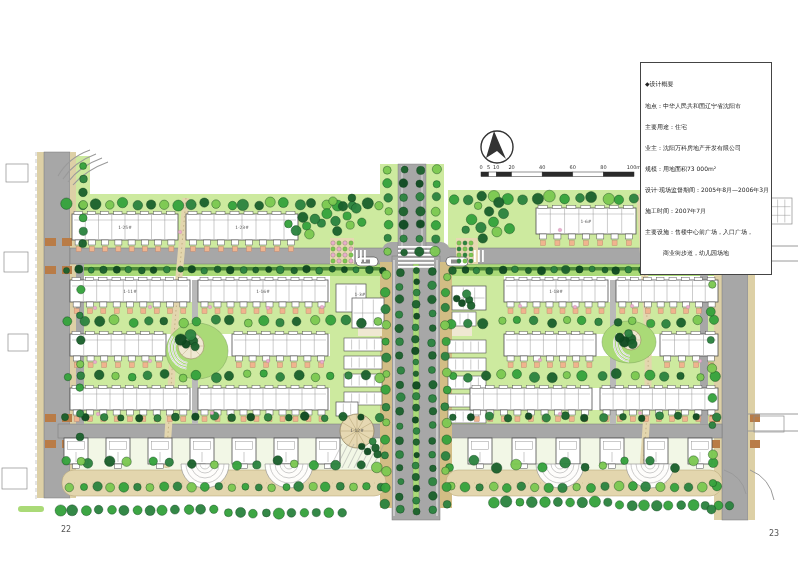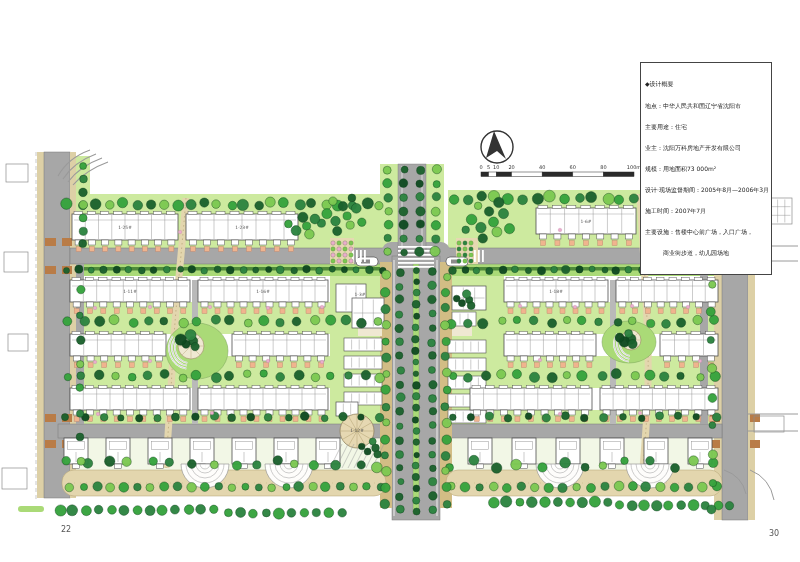--- a/index.html
+++ b/index.html
@@ -1452,14 +1452,14 @@
     <div class="ib-line">主要用途：住宅</div>
     <div class="ib-line">业主：沈阳万科房地产开发有限公司</div>
     <div class="ib-line">规模：用地面积73 000m²</div>
     <div class="ib-line">设计·现场监督期间：2005年8月—2006年3月</div>
     <div class="ib-line">施工时间：2007年7月</div>
     <div class="ib-line">主要设施：售楼中心前广场，入口广场，</div>
     <div class="ib-line">　　　商业街步道，幼儿园场地</div>
   </div>
 
   <div class="pn" id="pn-left">22</div>
-  <div class="pn" id="pn-right">30</div>
+  <div class="pn" id="pn-right">23</div>
 </div>
 
 </body></html>

